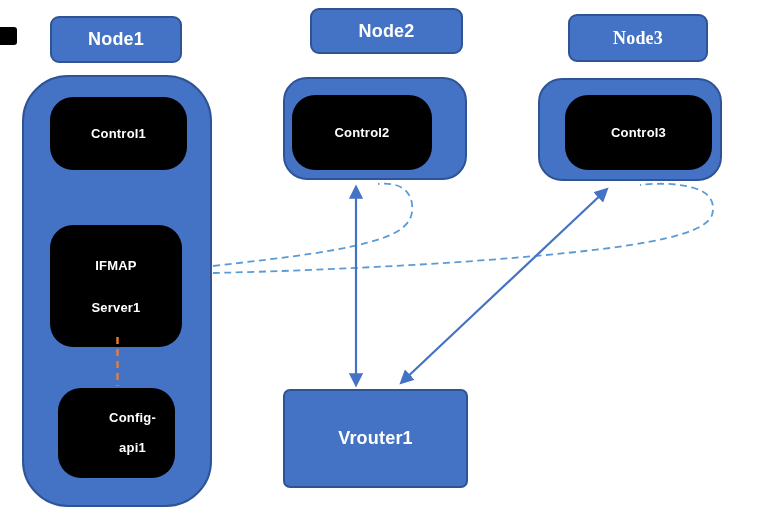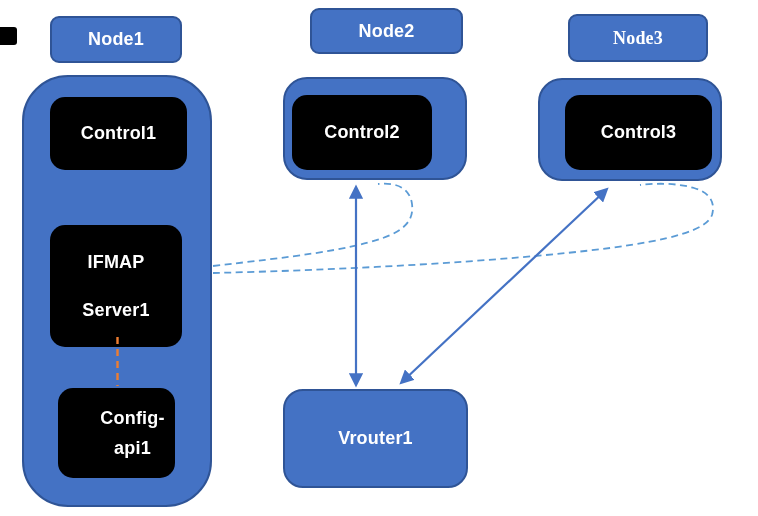--- a/index.html
+++ b/index.html
@@ -10,42 +10,42 @@
   .shape{position:absolute;box-sizing:border-box;}
   .node-label{
     background:#4472C4;border:2px solid #2F5496;border-radius:9px;
     display:flex;align-items:center;justify-content:center;
     color:#fff;font-weight:bold;font-size:18px;letter-spacing:.2px;
   }
   .node-container{
     background:#4472C4;border:2px solid #2F5496;
   }
   .black-box{
-    background:#000;border-radius:15px;color:#fff;font-weight:bold;font-size:18px;
+    background:#000;border-radius:23px;color:#fff;font-weight:bold;font-size:13px;
     display:flex;flex-direction:column;align-items:center;justify-content:center;
     text-align:center;letter-spacing:.2px;
   }
   .corner-fragment{
     left:0;top:27px;width:17px;height:18px;background:#000;border-radius:0 3px 3px 0;
   }
   
   .n1-label{left:50px;top:16px;width:132px;height:47px;}
   .n2-label{left:310px;top:8px;width:153px;height:46px;}
   .n3-label{left:568px;top:14px;width:140px;height:48px;font-family:Liberation Serif, serif;}
   .n1-container{left:22px;top:75px;width:190px;height:432px;border-radius:46px;}
   .n2-container{left:283px;top:77px;width:184px;height:103px;border-radius:24px;}
   .n3-container{left:538px;top:78px;width:184px;height:103px;border-radius:24px;}
   .control1{left:50px;top:97px;width:137px;height:73px;}
   .control2{left:292px;top:95px;width:140px;height:75px;}
   .control3{left:565px;top:95px;width:147px;height:75px;}
   .ifmap{left:50px;top:225px;width:132px;height:122px;gap:27px;}
   .config{left:58px;top:388px;width:117px;height:90px;line-height:30px;padding-left:32px;}
   .vrouter{
     left:283px;top:389px;width:185px;height:99px;background:#4472C4;
-    border:2px solid #2F5496;border-radius:20px;
+    border:2px solid #2F5496;border-radius:7px;
     display:flex;align-items:center;justify-content:center;
     color:#fff;font-weight:bold;font-size:18px;letter-spacing:.2px;
   }
   .overlay{position:absolute;left:0;top:0;pointer-events:none;}
 </style>
 </head>
 <body>
 
 <div class="canvas">
 

